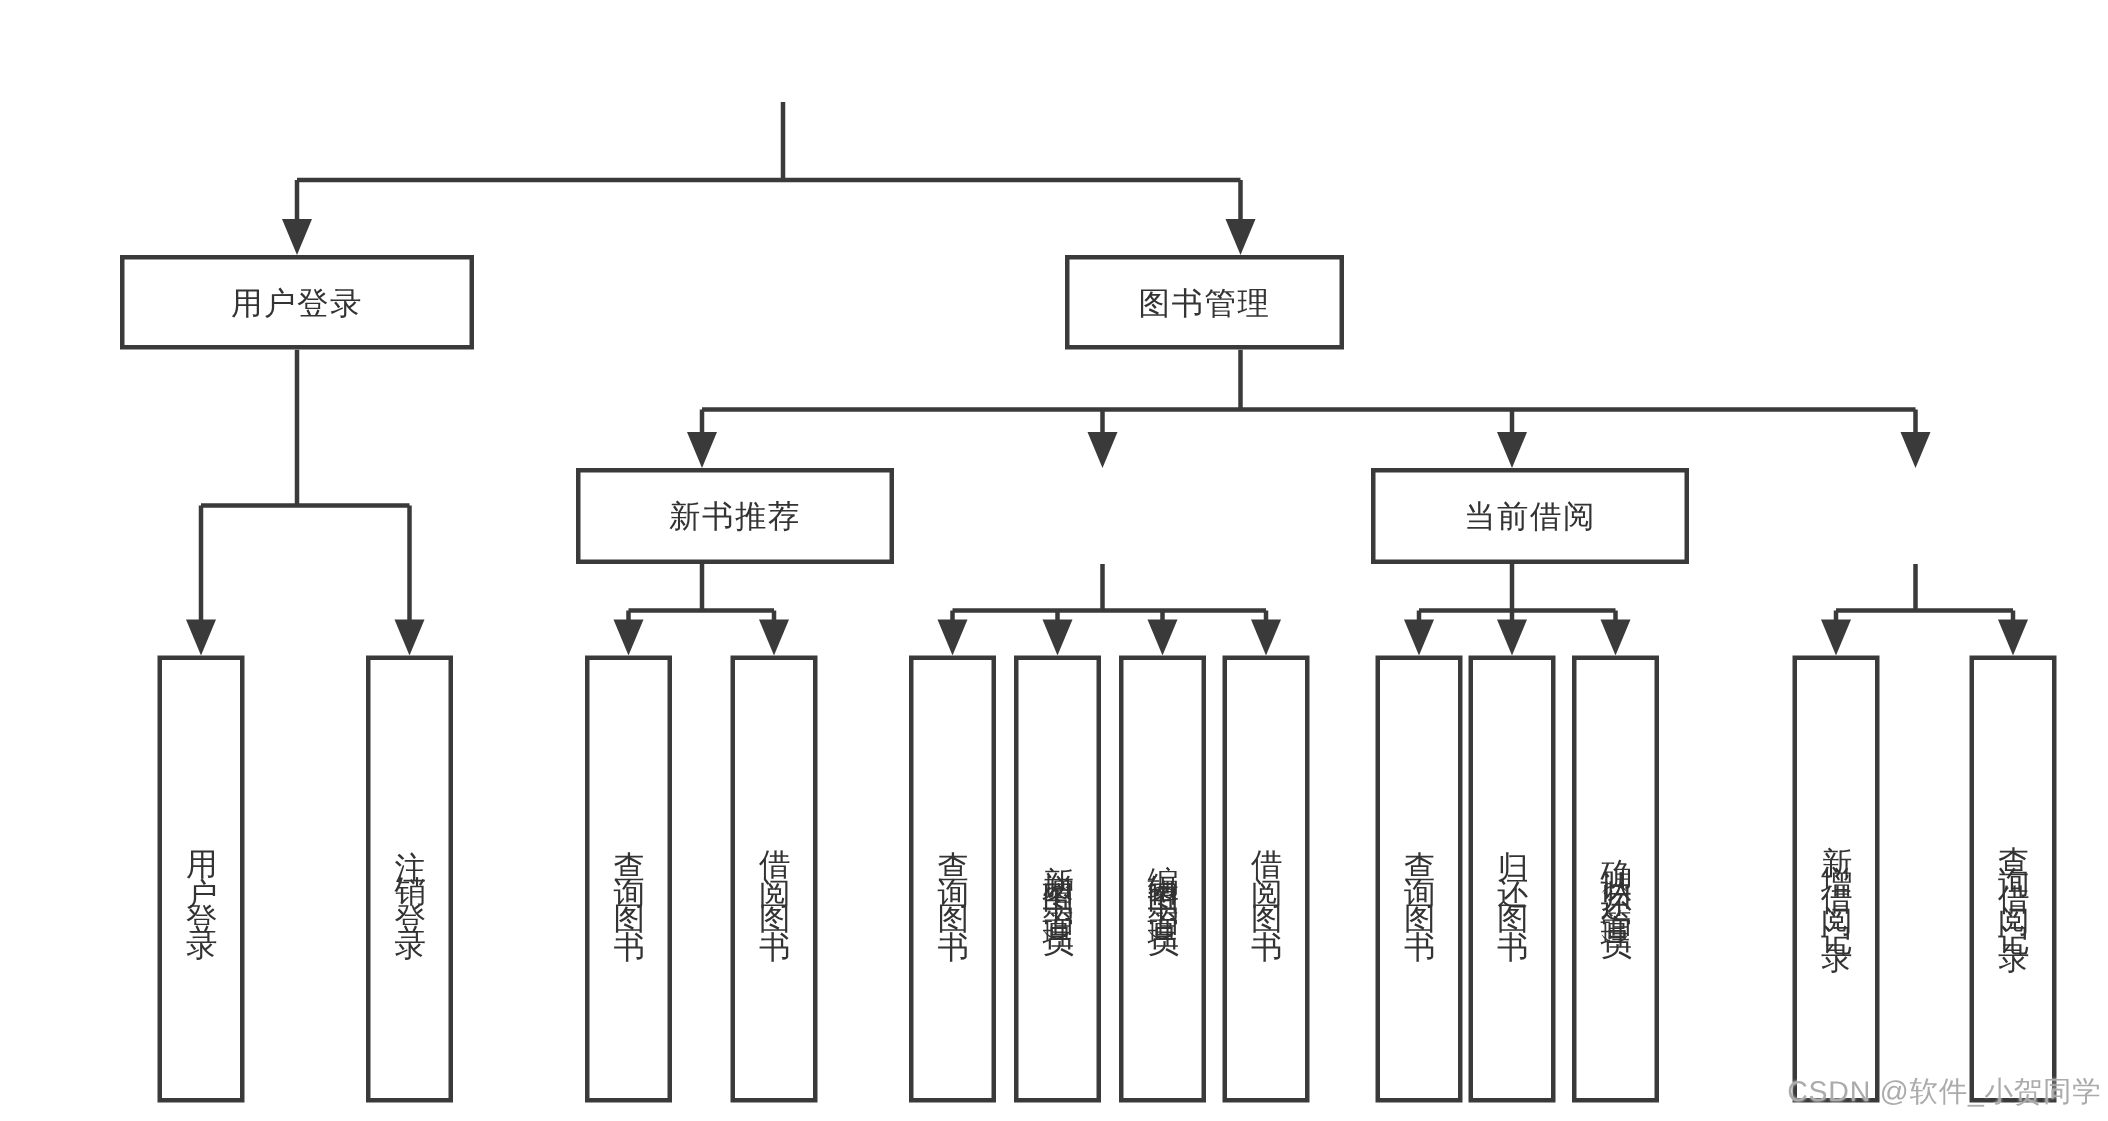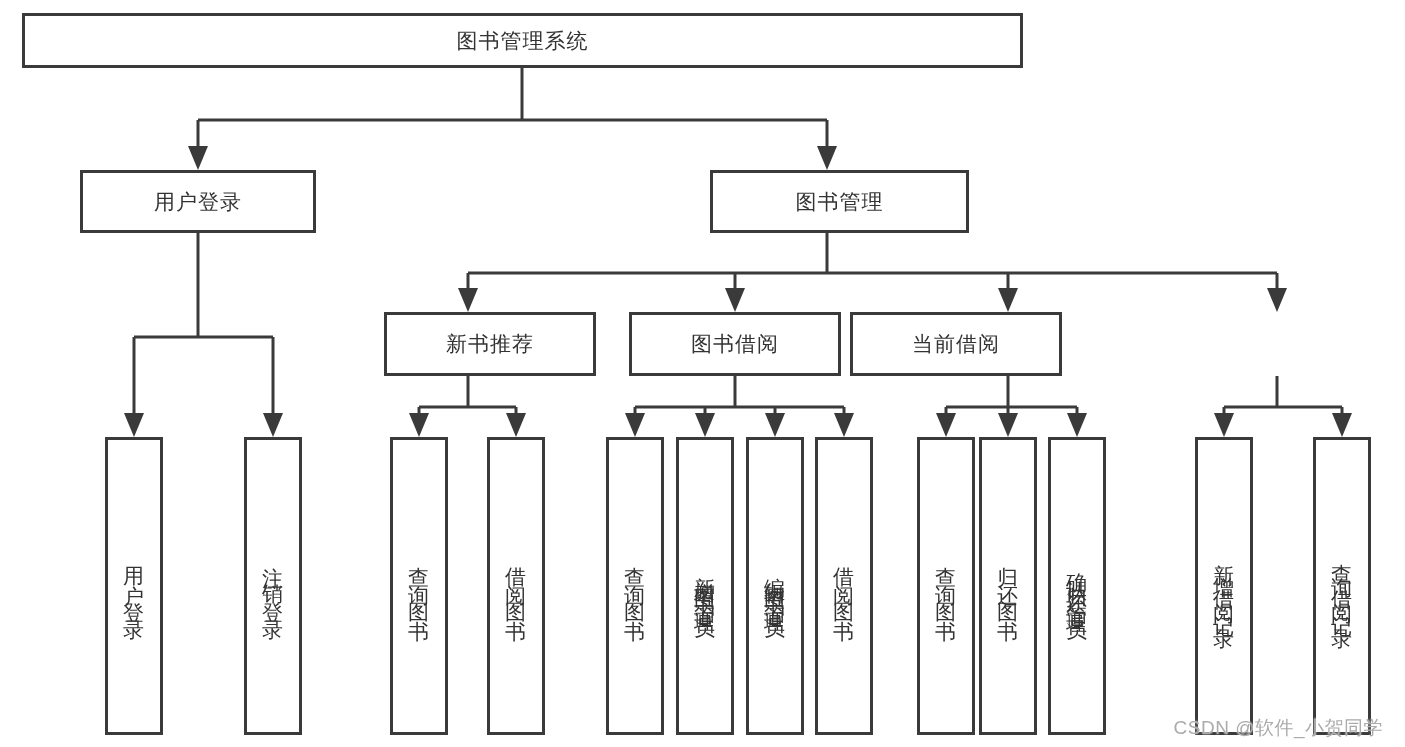--- a/index.html
+++ b/index.html
@@ -26,21 +26,21 @@
   .leaf{top:437px;width:58px;height:298px;}
   .vlabel{
     writing-mode:vertical-rl;text-orientation:mixed;
     font-size:21px;line-height:1;white-space:nowrap;
   }
   .ls4{letter-spacing:0.85em;}
   .ls6{letter-spacing:0.62em;}
   .ls8{letter-spacing:0.32em;}
   .ls9{letter-spacing:0.28em;}
   .watermark{
-    position:absolute;right:22px;bottom:6px;z-index:3;
+    position:absolute;right:4px;bottom:6px;z-index:3;
     font-size:19px;color:var(--watermark,#ababab);
     text-shadow:0 0 2px #fff;letter-spacing:0.5px;
   }
 </style>
 </head>
 <body>
 
 <div class="stage">
 
   <svg class="wires" width="1405" height="747" viewBox="0 0 1405 747">
@@ -112,38 +112,32 @@
     <g>
       <line x1="1277" y1="376" x2="1277" y2="408"></line>
       <line x1="1224" y1="407" x2="1342" y2="407"></line>
       <line x1="1224" y1="407" x2="1224" y2="415"></line>
       <polygon points="1214,413 1234,413 1224,437"></polygon>
       <line x1="1342" y1="407" x2="1342" y2="415"></line>
       <polygon points="1332,413 1352,413 1342,437"></polygon>
     </g>
   </svg>
 
-  <div class="node root">
-    <span>图书管理系统</span>
-  </div>
 
   <div class="node lvl2" style="left:80px;width:236px;">
     <span>用户登录</span>
   </div>
-  <div class="node lvl2" style="left:710px;width:259px;">
+  <div class="node lvl2" style="left:710px;width:186px;">
     <span>图书管理</span>
   </div>
 
   <div class="node lvl3" style="left:384px;">
     <span>新书推荐</span>
   </div>
-  <div class="node lvl3" style="left:629px;">
-    <span>图书借阅</span>
-  </div>
-  <div class="node lvl3" style="left:850px;">
+  <div class="node lvl3" style="left:914px;">
     <span>当前借阅</span>
   </div>
 
   <div class="node leaf" style="left:105px;">
     <span class="vlabel ls4">用户登录</span>
   </div>
   <div class="node leaf" style="left:244px;">
     <span class="vlabel ls4">注销登录</span>
   </div>
 

